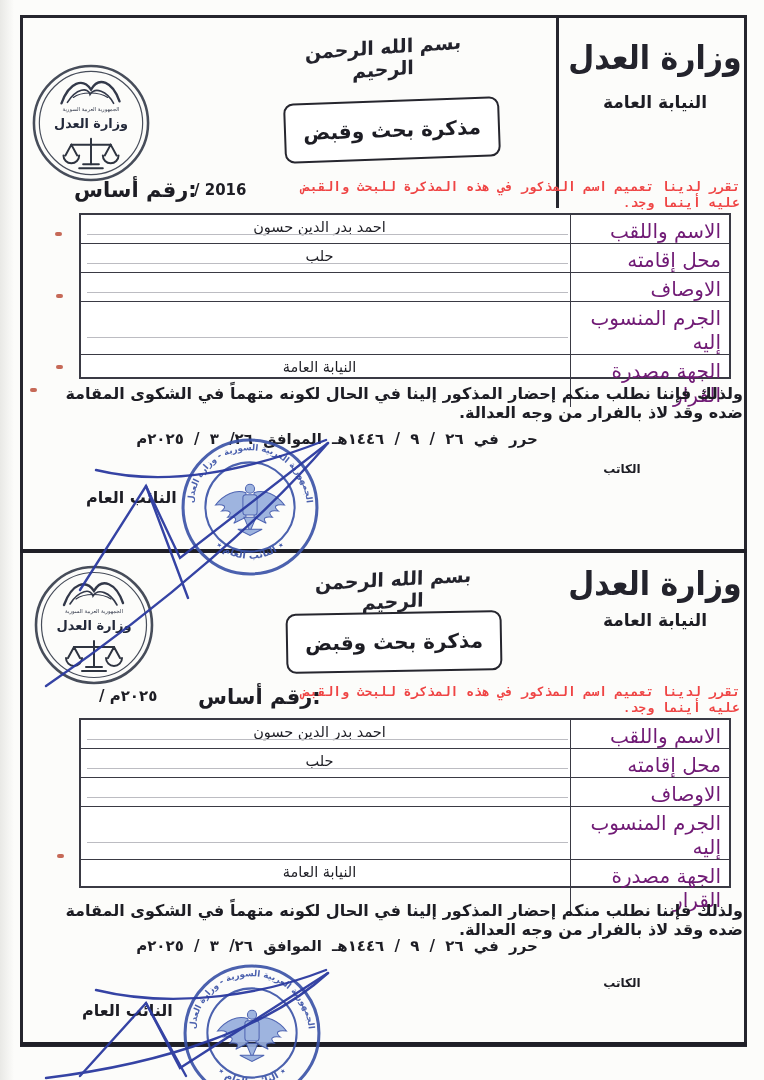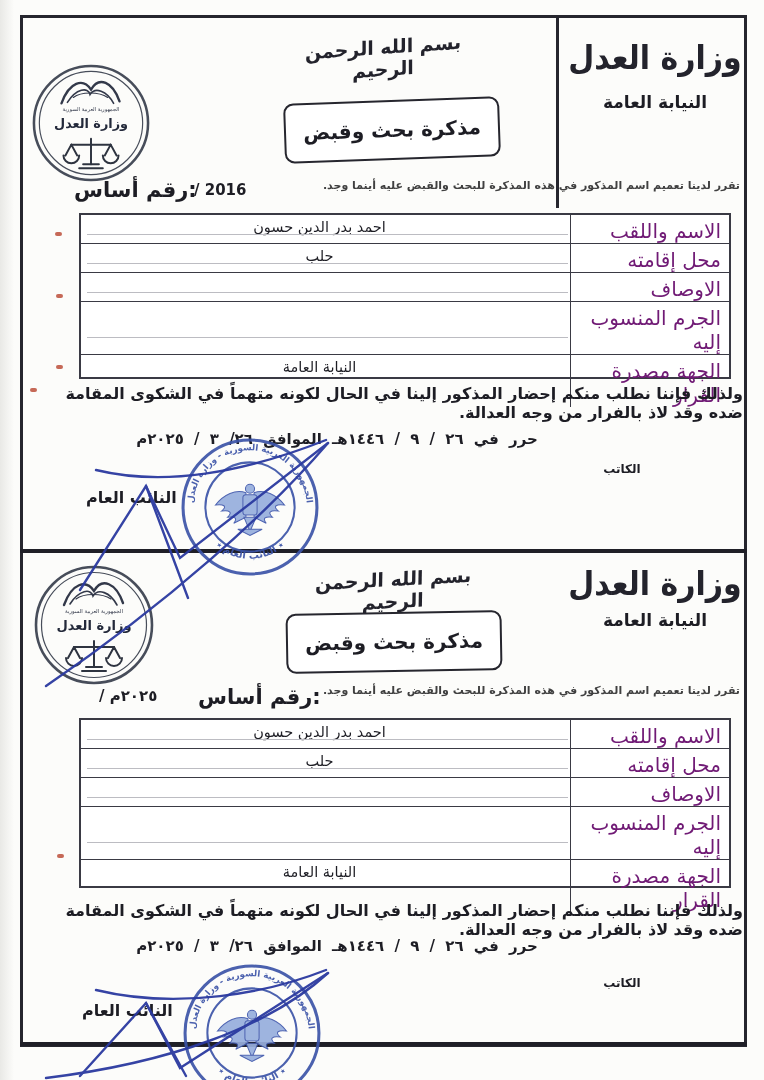--- a/index.html
+++ b/index.html
@@ -23,21 +23,21 @@
   .ministry{position:absolute;width:186px;text-align:center;font-weight:bold;
     font-size:30px;letter-spacing:1px;transform:scaleY(1.08);color:#23232c;}
   .dept{position:absolute;width:186px;text-align:center;font-weight:bold;font-size:17px;color:#1d1d24;}
   .bismillah{position:absolute;width:210px;text-align:center;font-weight:bold;font-size:19px;
     transform:rotate(-4deg) skewX(-4deg);letter-spacing:-0.5px;color:#23232c;}
   .titlebox{position:absolute;width:212px;height:56px;border:2.5px solid #26262e;border-radius:10px;
     display:flex;align-items:center;justify-content:center;background:#fff;}
   .titlebox span{font-size:20px;font-weight:bold;color:#1d1d24;}
   .casenum{position:absolute;font-size:21px;font-weight:bold;color:#1d1d24;}
   .yearval{position:absolute;font-size:15px;font-weight:bold;direction:ltr;color:#1d1d24;}
-  .decision{position:absolute;direction:rtl;text-align:right;font-size:11px;font-weight:bold;color:#404040;}
+  .decision{position:absolute;direction:rtl;text-align:right;font-size:13px;font-weight:bold;color:#ef4444;font-family:Liberation Mono, monospace;}
   
   .wtable{position:absolute;left:79px;width:648px;border:2px solid #3a3a44;background:#fff;
     display:flex;flex-direction:column;}
   .trow{flex:1;display:flex;flex-direction:row;border-bottom:1.6px solid #3a3a44;direction:rtl;}
   .trow:last-child{border-bottom:none;}
   .tlabel{width:150px;border-left:1.6px solid #3a3a44;padding:4px 8px 0 0;
     font-size:20px;color:#701a75;}
   .tvalue{flex:1;position:relative;padding:4px 12px 0 0;text-align:center;font-size:14.5px;color:#1d1d24;}
   .trow:not(:last-child) .tvalue::after{content:"";position:absolute;left:6px;right:2px;top:68%;
     border-top:1.2px solid #bcbcc2;}

